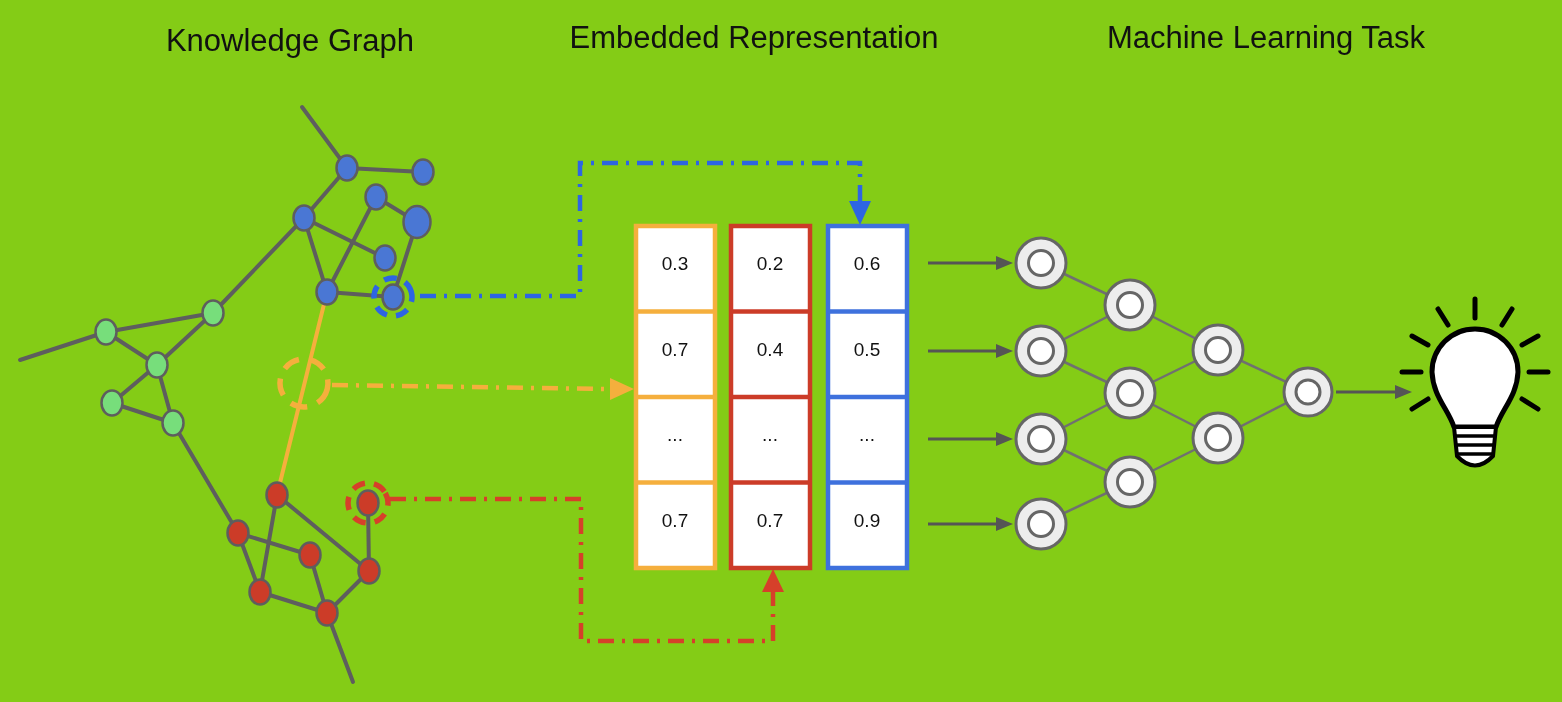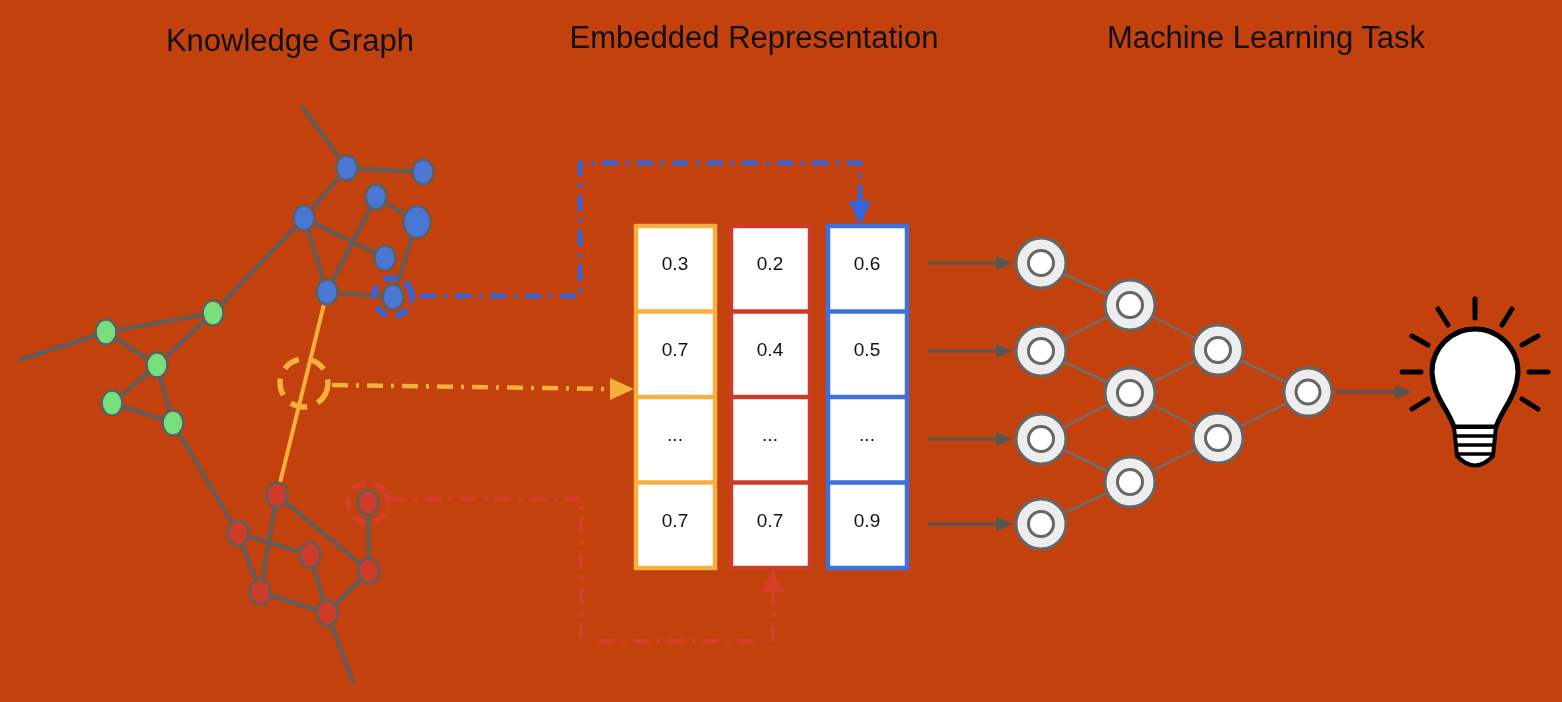--- a/index.html
+++ b/index.html
@@ -1,20 +1,20 @@
 <!DOCTYPE html>
 <html><head>
 <meta charset="utf-8">
 <style>
   html, body { margin: 0; padding: 0; background: #ffffff; }
   .canvas {
     position: relative;
     width: 1562px;
     height: 702px;
-    background: #c2410c;
+    background: #84cc16;
     font-family: "Liberation Sans", "DejaVu Sans", sans-serif;
     overflow: hidden;
   }
   svg text.title {
     font-family: "Liberation Sans", "DejaVu Sans", sans-serif;
     font-size: 31px;
     fill: #111111;
   }
   svg text.cell {
     font-family: "Liberation Sans", "DejaVu Sans", sans-serif;

